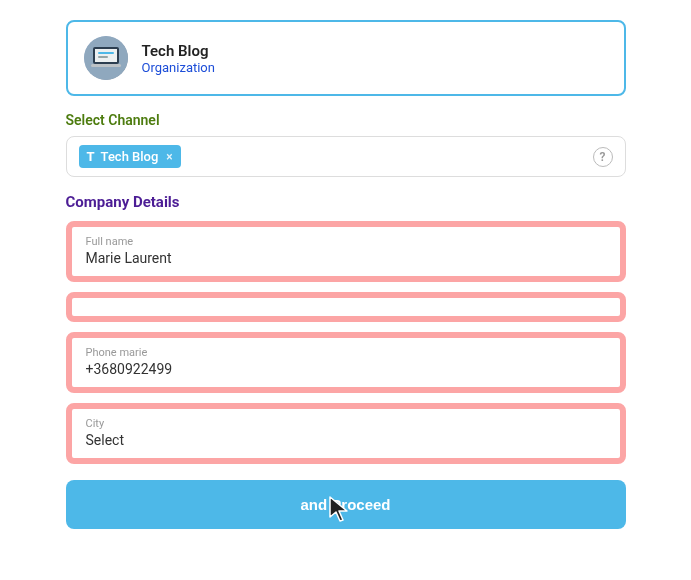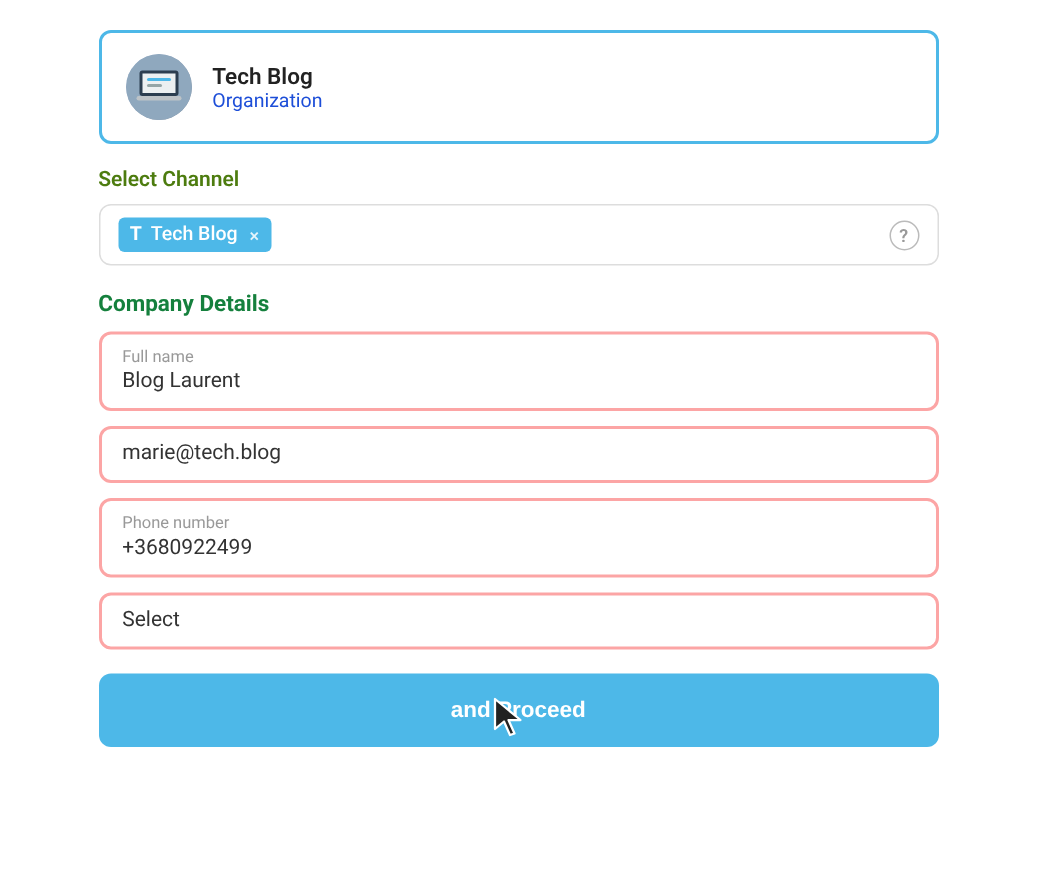--- a/index.html
+++ b/index.html
@@ -124,31 +124,31 @@
       color: #999;
       font-size: 12px;
       font-weight: 600;
       cursor: pointer;
     }
 
     
     .company-details-label {
       font-size: 15px;
       font-weight: 700;
-      color: #15803d;
+      color: #4c1d95;
     }
 
     .form-fields {
       display: flex;
       flex-direction: column;
       gap: 10px;
     }
 
     .field-wrapper {
-      border: 2px solid #fca5a5;
+      border: 6px solid #fca5a5;
       border-radius: 8px;
       padding: 8px 14px 10px;
       position: relative;
       background: #fff;
     }
 
     .field-label {
       font-size: 11px;
       color: #999;
       margin-bottom: 2px;
@@ -232,30 +232,30 @@
       </div>
       <div class="help-icon">?</div>
     </div>
   </div>
 
   <div>
     <div class="company-details-label" style="margin-bottom:10px;">Company Details</div>
     <div class="form-fields" id="form-fields-container">
     <div class="field-wrapper">
           <div class="field-label">Full name</div>
-          <div class="field-value">Blog Laurent</div>
+          <div class="field-value">Marie Laurent</div>
         </div>
         <div class="field-wrapper">
-          <div class="field-value">marie@tech.blog</div>
         </div>
         <div class="field-wrapper">
-          <div class="field-label">Phone number</div>
+          <div class="field-label">Phone marie</div>
           <div class="field-value">+3680922499</div>
         </div>
         <div class="field-wrapper">
+          <div class="field-label">City</div>
           <div class="field-value">Select</div>
         </div>
       </div>
   </div>
 
   <button class="proceed-btn">
 
     <span class="cursor-overlay">
       <svg width="28" height="28" viewBox="0 0 28 28" fill="none" xmlns="http://www.w3.org/2000/svg">
         <polygon points="4,2 4,22 10,17 14,26 17,25 13,16 21,16" fill="#222" stroke="#fff" stroke-width="1.5" stroke-linejoin="round"></polygon>

